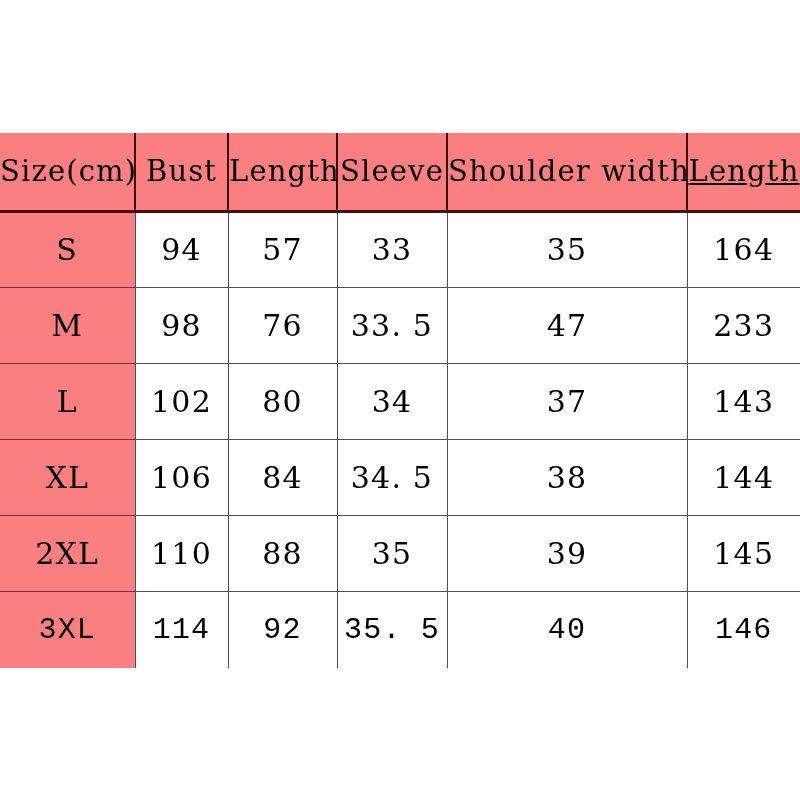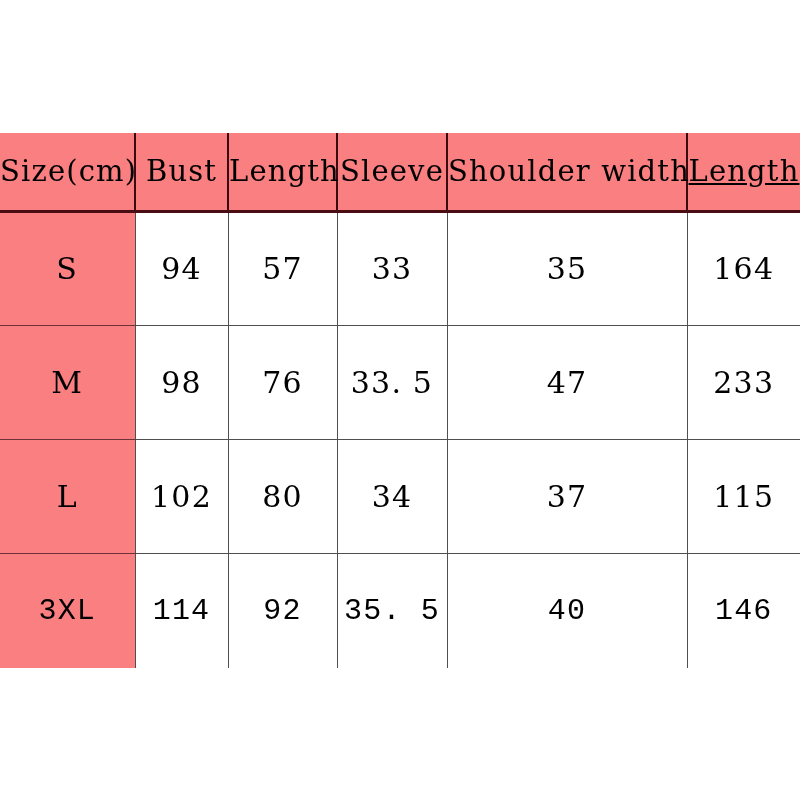--- a/index.html
+++ b/index.html
@@ -145,21 +145,37 @@
           <td class="decimal-gap">33. 5</td>
           <td>47</td>
           <td class="last-col">233</td>
         </tr>
         <tr>
           <td class="size-cell">L</td>
           <td>102</td>
           <td>80</td>
           <td class="decimal-gap">34</td>
           <td>37</td>
-          <td class="last-col">115</td>
+          <td class="last-col">143</td>
+        </tr>
+        <tr>
+          <td class="size-cell">XL</td>
+          <td>106</td>
+          <td>84</td>
+          <td class="decimal-gap">34. 5</td>
+          <td>38</td>
+          <td class="last-col">144</td>
+        </tr>
+        <tr>
+          <td class="size-cell">2XL</td>
+          <td>110</td>
+          <td>88</td>
+          <td class="decimal-gap">35</td>
+          <td>39</td>
+          <td class="last-col">145</td>
         </tr>
         <tr>
           <td class="size-cell">3XL</td>
           <td>114</td>
           <td>92</td>
           <td class="decimal-gap">35. 5</td>
           <td>40</td>
           <td class="last-col">146</td>
         </tr>
       </tbody>

